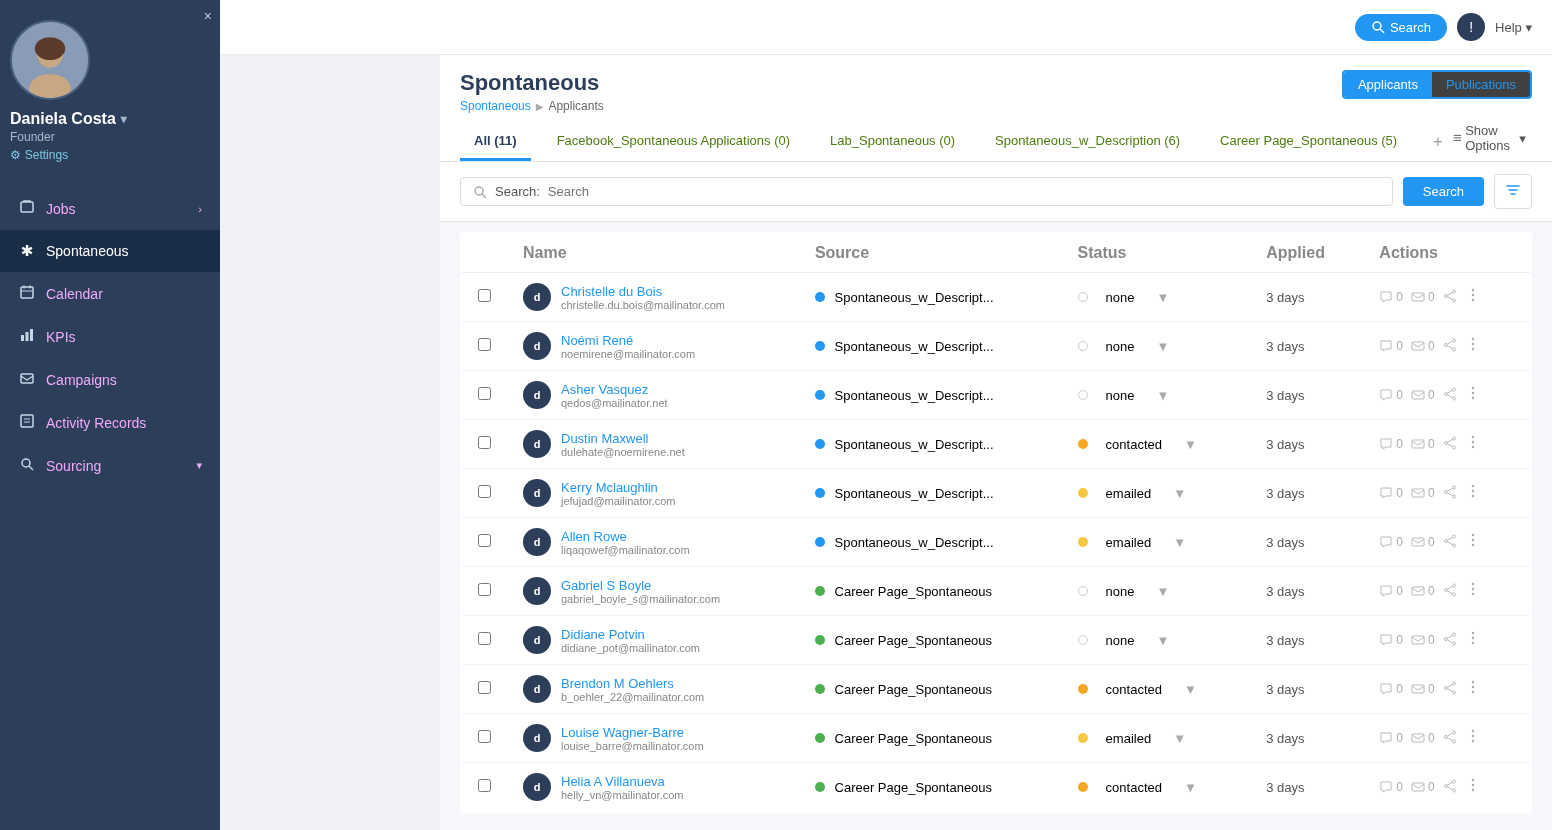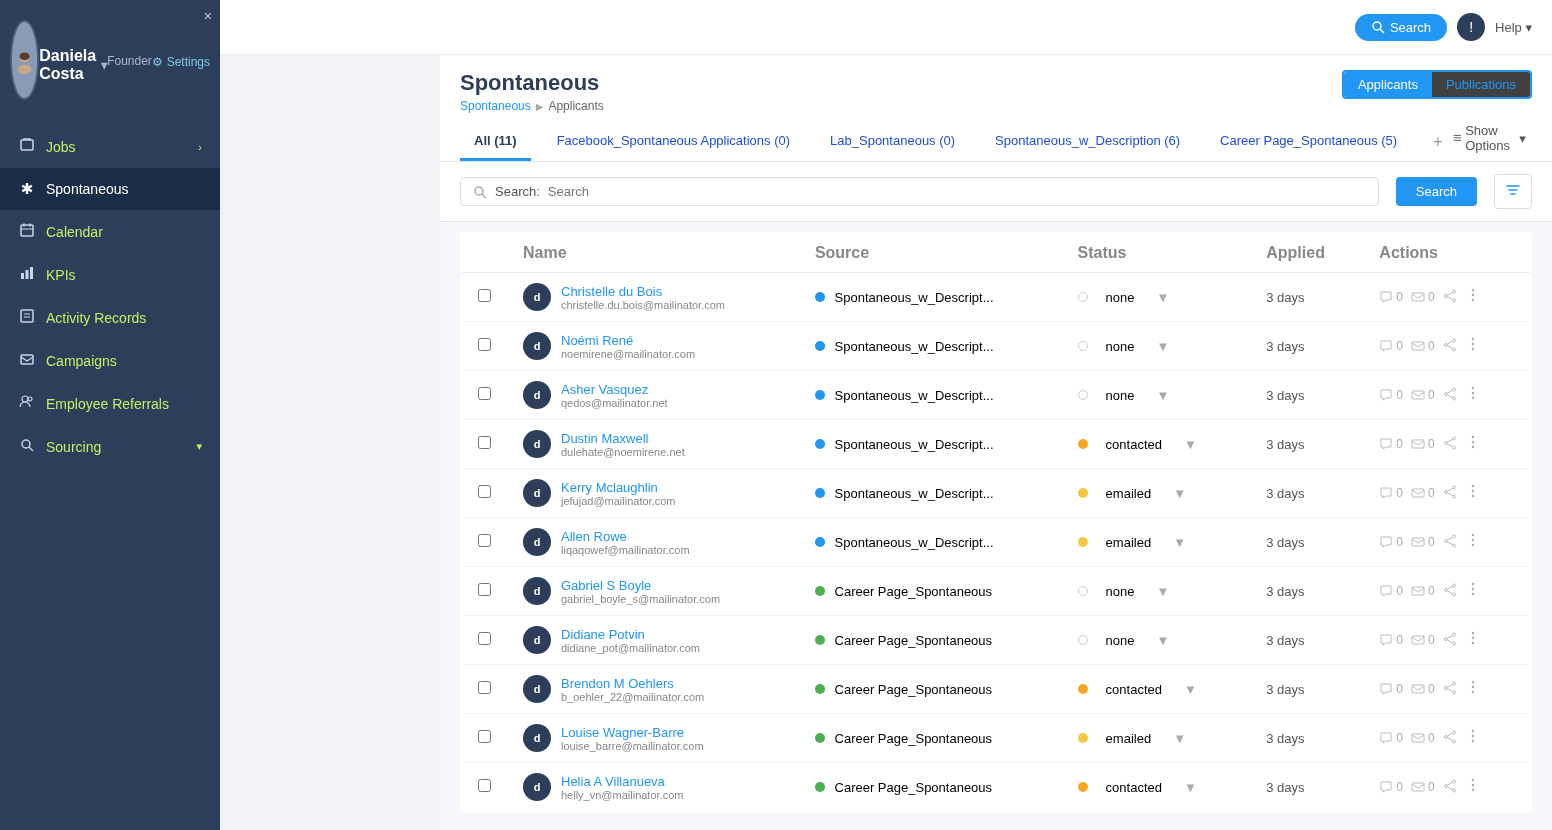--- a/index.html
+++ b/index.html
@@ -19,22 +19,21 @@
       position: absolute;
       top: 8px;
       right: 8px;
       color: white;
       font-size: 14px;
       cursor: pointer;
       opacity: 0.7;
     }
     .sidebar-profile {
       display: flex;
-      flex-direction: row;
-      align-items: center;
+      flex-direction: column;
       padding: 20px 10px 15px;
     }
     .avatar-circle {
       width: 80px;
       height: 80px;
       border-radius: 50%;
       background: #8a9bb5;
       overflow: hidden;
       border: 2px solid #4a6080;
       display: flex; align-items: center; justify-content: center;
@@ -66,21 +65,21 @@
       flex-direction: column;
       margin-top: 10px;
       flex: 1;
     }
     .nav-item {
       display: flex;
       align-items: center;
       padding: 12px 18px;
       cursor: pointer;
       font-size: 14px;
-      color: #bef264;
+      color: #f0abfc;
       gap: 10px;
       position: relative;
     }
     .nav-item.active { background: #1a2d47; color: white; }
     .nav-item .nav-icon { font-size: 15px; width: 18px; text-align: center; }
     .nav-item .nav-arrow { margin-left: auto; font-size: 11px; }
 
     
     .topbar {
       position: fixed;
@@ -203,21 +202,21 @@
     
     .filter-tabs {
       display: flex;
       align-items: center;
       gap: 12px;
     }
     .filter-tab {
       padding: 10px 14px;
       font-size: 13px;
       cursor: pointer;
-      color: #1d4ed8;
+      color: #4d7c0f;
       border-bottom: 3px solid transparent;
       white-space: nowrap;
     }
     .filter-tab.active {
       color: #2c3e5a;
       font-weight: 600;
       border-bottom: 3px solid #2196f3;
     }
     .add-tab-btn {
       padding: 8px 10px;
@@ -226,21 +225,21 @@
       font-size: 16px;
     }
 
     
     .search-section {
       background: white;
       padding: 12px 20px;
       border-bottom: 1px solid #e0e4e8;
       display: flex;
       align-items: center;
-      gap: 17px;
+      gap: 10px;
     }
     .search-wrapper {
       flex: 1;
       display: flex;
       align-items: center;
       border: 1px solid #ddd;
       border-radius: 4px;
       padding: 6px 12px;
       gap: 8px;
       background: white;
@@ -422,45 +421,35 @@
             <rect x="2" y="8" width="3" height="6" fill="#c8d5e8"></rect>
             <rect x="6.5" y="5" width="3" height="9" fill="#c8d5e8"></rect>
             <rect x="11" y="2" width="3" height="12" fill="#c8d5e8"></rect>
           </svg>
       </span>
       <span>KPIs</span>
     </div>
     <div class="nav-item">
       <span class="nav-icon">
         <svg width="16" height="16" viewBox="0 0 16 16" fill="none">
-            <rect x="2" y="2" width="12" height="12" rx="1" stroke="#c8d5e8" stroke-width="1.5"></rect>
-            <line x1="5" y1="6" x2="11" y2="6" stroke="#c8d5e8" stroke-width="1"></line>
-            <line x1="5" y1="9" x2="11" y2="9" stroke="#c8d5e8" stroke-width="1"></line>
-          </svg>
-      </span>
-      <span>Activity Records</span>
-    </div>
-    <div class="nav-item">
-      <span class="nav-icon">
-        <svg width="16" height="16" viewBox="0 0 16 16" fill="none">
             <rect x="2" y="4" width="12" height="9" rx="1" stroke="#c8d5e8" stroke-width="1.5"></rect>
             <path d="M2 6l6 4 6-4" stroke="#c8d5e8" stroke-width="1.2"></path>
           </svg>
       </span>
       <span>Campaigns</span>
     </div>
     <div class="nav-item">
       <span class="nav-icon">
         <svg width="16" height="16" viewBox="0 0 16 16" fill="none">
-            <circle cx="6" cy="5" r="3" stroke="#c8d5e8" stroke-width="1.2"></circle>
-            <circle cx="11" cy="5" r="2" stroke="#c8d5e8" stroke-width="1.2"></circle>
-            <path d="M1 13c0-2.76 2.24-5 5-5s5 2.24 5 5" stroke="#c8d5e8" stroke-width="1.2"></path>
+            <rect x="2" y="2" width="12" height="12" rx="1" stroke="#c8d5e8" stroke-width="1.5"></rect>
+            <line x1="5" y1="6" x2="11" y2="6" stroke="#c8d5e8" stroke-width="1"></line>
+            <line x1="5" y1="9" x2="11" y2="9" stroke="#c8d5e8" stroke-width="1"></line>
           </svg>
       </span>
-      <span>Employee Referrals</span>
+      <span>Activity Records</span>
     </div>
     <div class="nav-item">
       <span class="nav-icon">
         <svg width="16" height="16" viewBox="0 0 16 16" fill="none">
             <circle cx="7" cy="7" r="4" stroke="#c8d5e8" stroke-width="1.5"></circle>
             <line x1="10" y1="10" x2="14" y2="14" stroke="#c8d5e8" stroke-width="1.5"></line>
           </svg>
       </span>
       <span>Sourcing</span>
       <span class="nav-arrow">▾</span>

